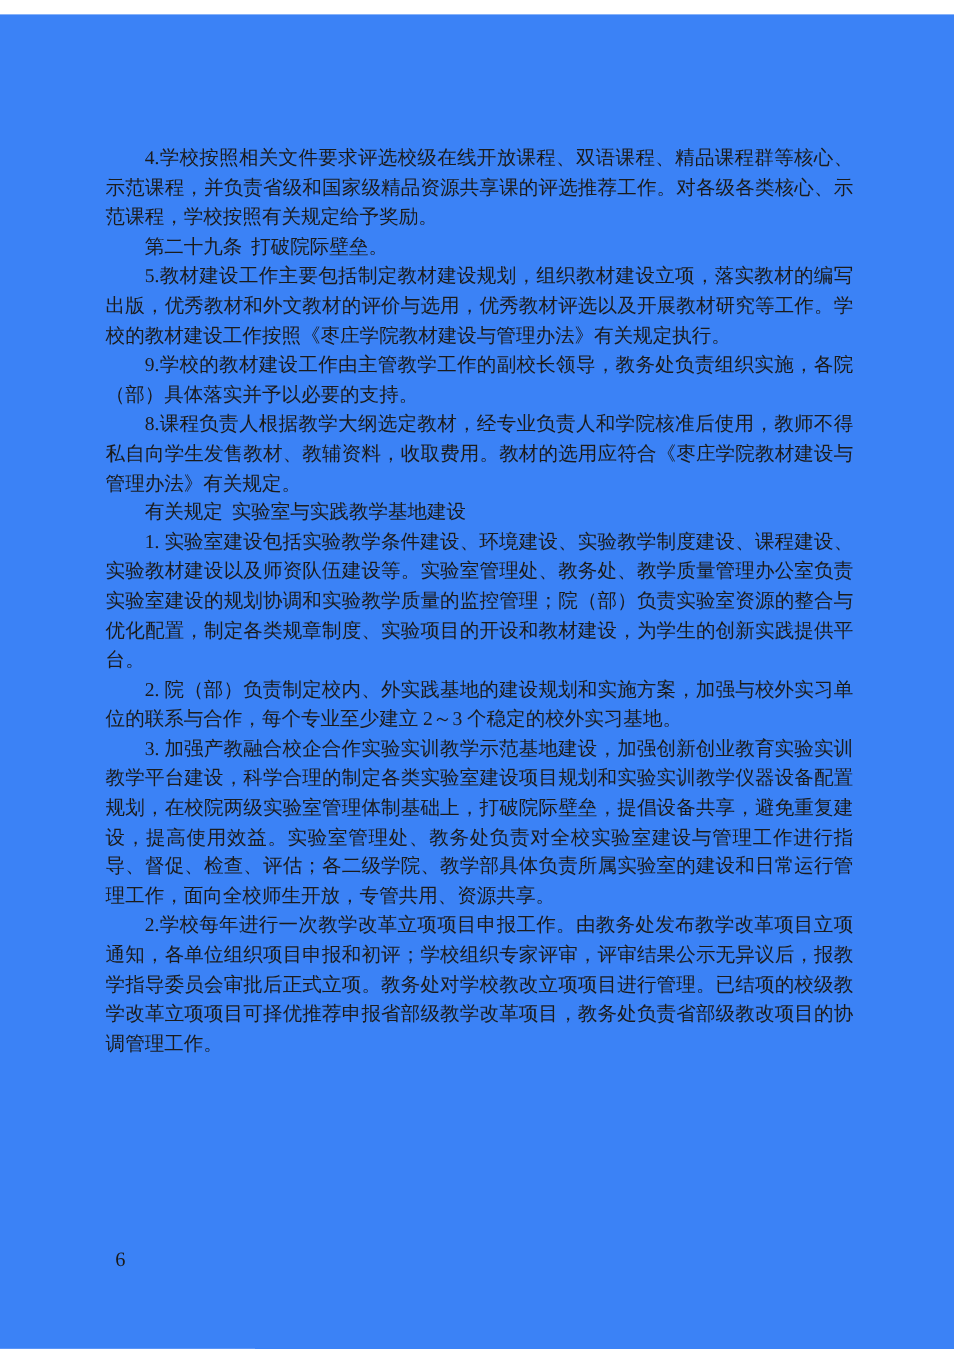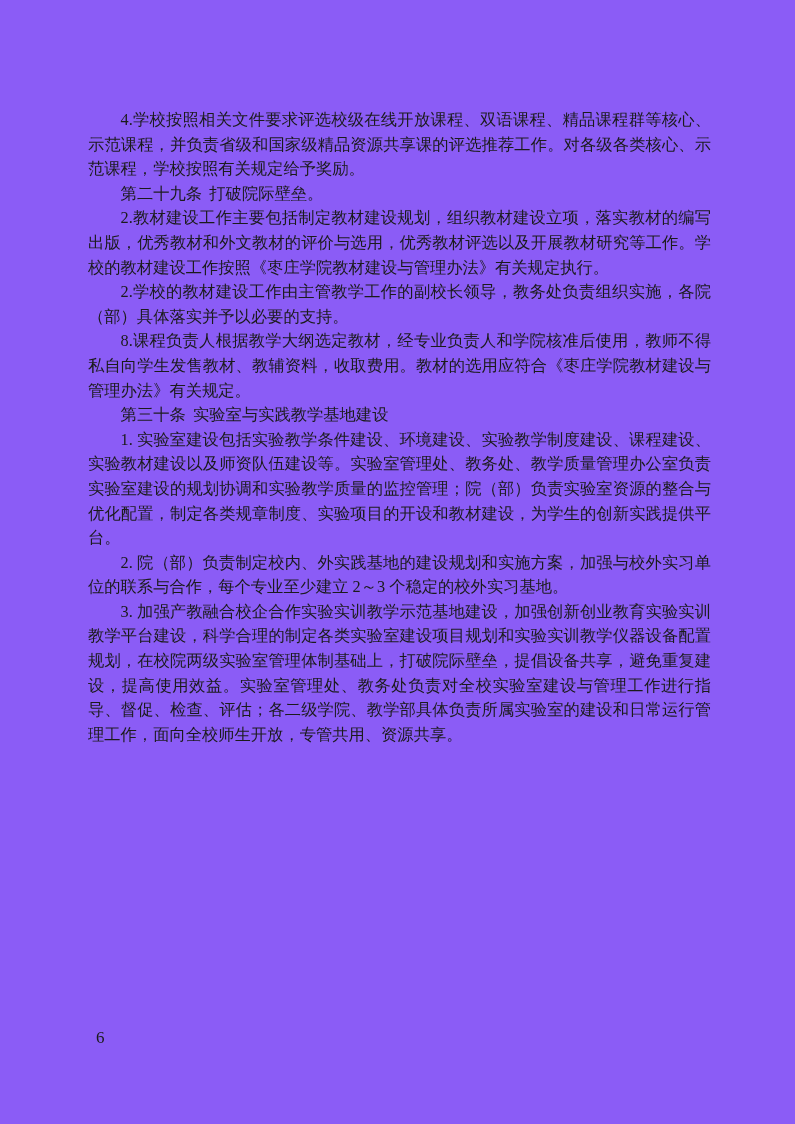--- a/index.html
+++ b/index.html
@@ -11,21 +11,22 @@
     height: 1124px;
     position: relative;
     background: #ffffff;
     color: #1b1b1b;
     font-family: "Liberation Serif", "DejaVu Serif", serif;
     overflow: hidden;
   }
   .sheet {
     position: absolute;
     inset: 0;
-    background: #8b5cf6;
+    background: #3b82f6;
+    margin-top: 12px;
   }
   .content {
     position: absolute;
     left: 88px;
     top: 108px;
     width: 623px;
   }
   .content p {
     margin: 0;
     padding: 0;
@@ -51,34 +52,35 @@
 </head>
 <body>
 
 <div class="sheet">
   <div class="content">
 
     <p>4.学校按照相关文件要求评选校级在线开放课程、双语课程、精品课程群等核心、示范课程，并负责省级和国家级精品资源共享课的评选推荐工作。对各级各类核心、示范课程，学校按照有关规定给予奖励。</p>
 
     <p><b class="hno">第二十九条</b><span>打破院际壁垒。</span></p>
 
-    <p>2.教材建设工作主要包括制定教材建设规划，组织教材建设立项，落实教材的编写出版，优秀教材和外文教材的评价与选用，优秀教材评选以及开展教材研究等工作。学校的教材建设工作按照《枣庄学院教材建设与管理办法》有关规定执行。</p>
+    <p>5.教材建设工作主要包括制定教材建设规划，组织教材建设立项，落实教材的编写出版，优秀教材和外文教材的评价与选用，优秀教材评选以及开展教材研究等工作。学校的教材建设工作按照《枣庄学院教材建设与管理办法》有关规定执行。</p>
 
-    <p>2.学校的教材建设工作由主管教学工作的副校长领导，教务处负责组织实施，各院（部）具体落实并予以必要的支持。</p>
+    <p>9.学校的教材建设工作由主管教学工作的副校长领导，教务处负责组织实施，各院（部）具体落实并予以必要的支持。</p>
 
 
     <p>8.课程负责人根据教学大纲选定教材，经专业负责人和学院核准后使用，教师不得私自向学生发售教材、教辅资料，收取费用。教材的选用应符合《枣庄学院教材建设与管理办法》有关规定。</p>
 
-    <p><b class="hno">第三十条</b><span>实验室与实践教学基地建设</span></p>
+    <p><b class="hno">有关规定</b><span>实验室与实践教学基地建设</span></p>
 
     <p>1. 实验室建设包括实验教学条件建设、环境建设、实验教学制度建设、课程建设、实验教材建设以及师资队伍建设等。实验室管理处、教务处、教学质量管理办公室负责实验室建设的规划协调和实验教学质量的监控管理；院（部）负责实验室资源的整合与优化配置，制定各类规章制度、实验项目的开设和教材建设，为学生的创新实践提供平台。</p>
 
     <p>2. 院（部）负责制定校内、外实践基地的建设规划和实施方案，加强与校外实习单位的联系与合作，每个专业至少建立 2～3 个稳定的校外实习基地。</p>
 
     <p>3. 加强产教融合校企合作实验实训教学示范基地建设，加强创新创业教育实验实训教学平台建设，科学合理的制定各类实验室建设项目规划和实验实训教学仪器设备配置规划，在校院两级实验室管理体制基础上，打破院际壁垒，提倡设备共享，避免重复建设，提高使用效益。实验室管理处、教务处负责对全校实验室建设与管理工作进行指导、督促、检查、评估；各二级学院、教学部具体负责所属实验室的建设和日常运行管理工作，面向全校师生开放，专管共用、资源共享。</p>
 
 
 
+    <p>2.学校每年进行一次教学改革立项项目申报工作。由教务处发布教学改革项目立项通知，各单位组织项目申报和初评；学校组织专家评审，评审结果公示无异议后，报教学指导委员会审批后正式立项。教务处对学校教改立项项目进行管理。已结项的校级教学改革立项项目可择优推荐申报省部级教学改革项目，教务处负责省部级教改项目的协调管理工作。</p>
 
   </div>
 
   <div class="pageno">6</div>
 </div>
 
 </body></html>

